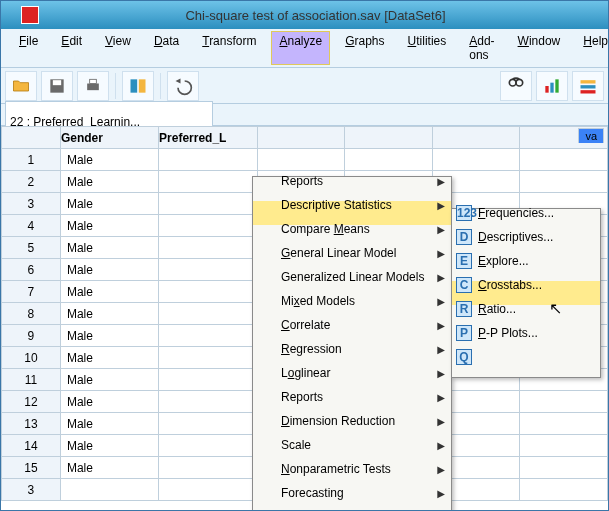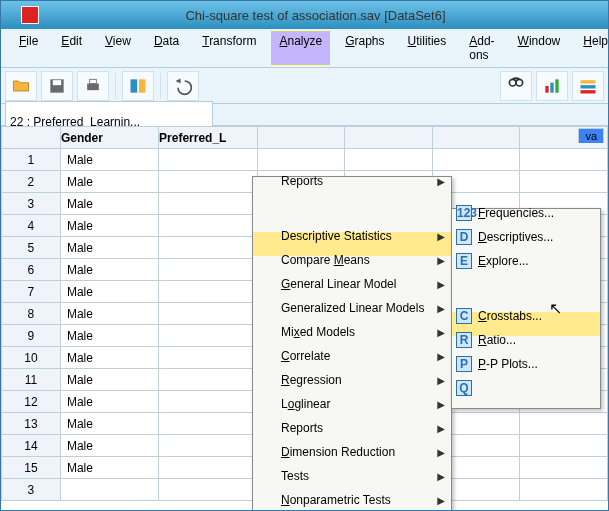--- a/index.html
+++ b/index.html
@@ -28,21 +28,21 @@
   .col-gender { width:100px; }
   .col-pref { width:100px; }
   .col-blank { width:90px; }
   .dropdown, .submenu { position:absolute; background:#f7f7f3; border:1px solid #8a8a8a; box-shadow:2px 2px 4px rgba(0,0,0,.25); }
   .dropdown { left:251px; top:50px; width:200px; }
   .submenu { left:450px; top:82px; width:150px; }
   .dm-item { display:flex; align-items:center; height:24px; padding:0 6px 16px 2px; cursor:default; position:relative;}
   .dm-item .icon-slot{width:22px;display:flex;justify-content:center;align-items:center;}
   .dm-item .lbl{flex:1;padding-left:4px;}
   .dm-item .arrow{font-size:10px;color:#333;margin-left:4px;}
-  .dm-item.hover{background:#ffeb8e;margin-top:31px;}
+  .dm-item.hover{background:#ffeb8e;}
   .dm-item.hover .arrow{color:#333;}
   .lbl .ul{ text-decoration: underline; }
   .submenu .dm-item .icon-slot{width:20px;}
   .ic16{width:16px;height:16px;display:inline-block;border:1px solid #2a6fb0;background:#cfe7fa;font-size:12px;line-height:14px;text-align:center;color:#2a6fb0;font-weight:bold;}
   .cursor { position:absolute; left:548px; top:173px; font-size:16px; color:#000; pointer-events:none;}
   .var-tab { position:absolute; right:4px; top:2px; background:#3b82f6; border:1px solid #bfcfdc; border-bottom:none; padding:1px 6px; font-size:11px; }
 </style>
 </head>
 <body>
 
@@ -337,21 +337,21 @@
           <span class="lbl">Reports</span>
           <span class="arrow">▶</span>
         </div>
         <div class="dm-item">
           <span class="icon-slot"></span>
           <span class="lbl"><span class="ul">D</span>imension Reduction</span>
           <span class="arrow">▶</span>
         </div>
         <div class="dm-item">
           <span class="icon-slot"></span>
-          <span class="lbl">Tests</span>
+          <span class="lbl">Scale</span>
           <span class="arrow">▶</span>
         </div>
         <div class="dm-item">
           <span class="icon-slot"></span>
           <span class="lbl"><span class="ul">N</span>onparametric Tests</span>
           <span class="arrow">▶</span>
         </div>
         <div class="dm-item">
           <span class="icon-slot"></span>
           <span class="lbl">Forecasting</span>

